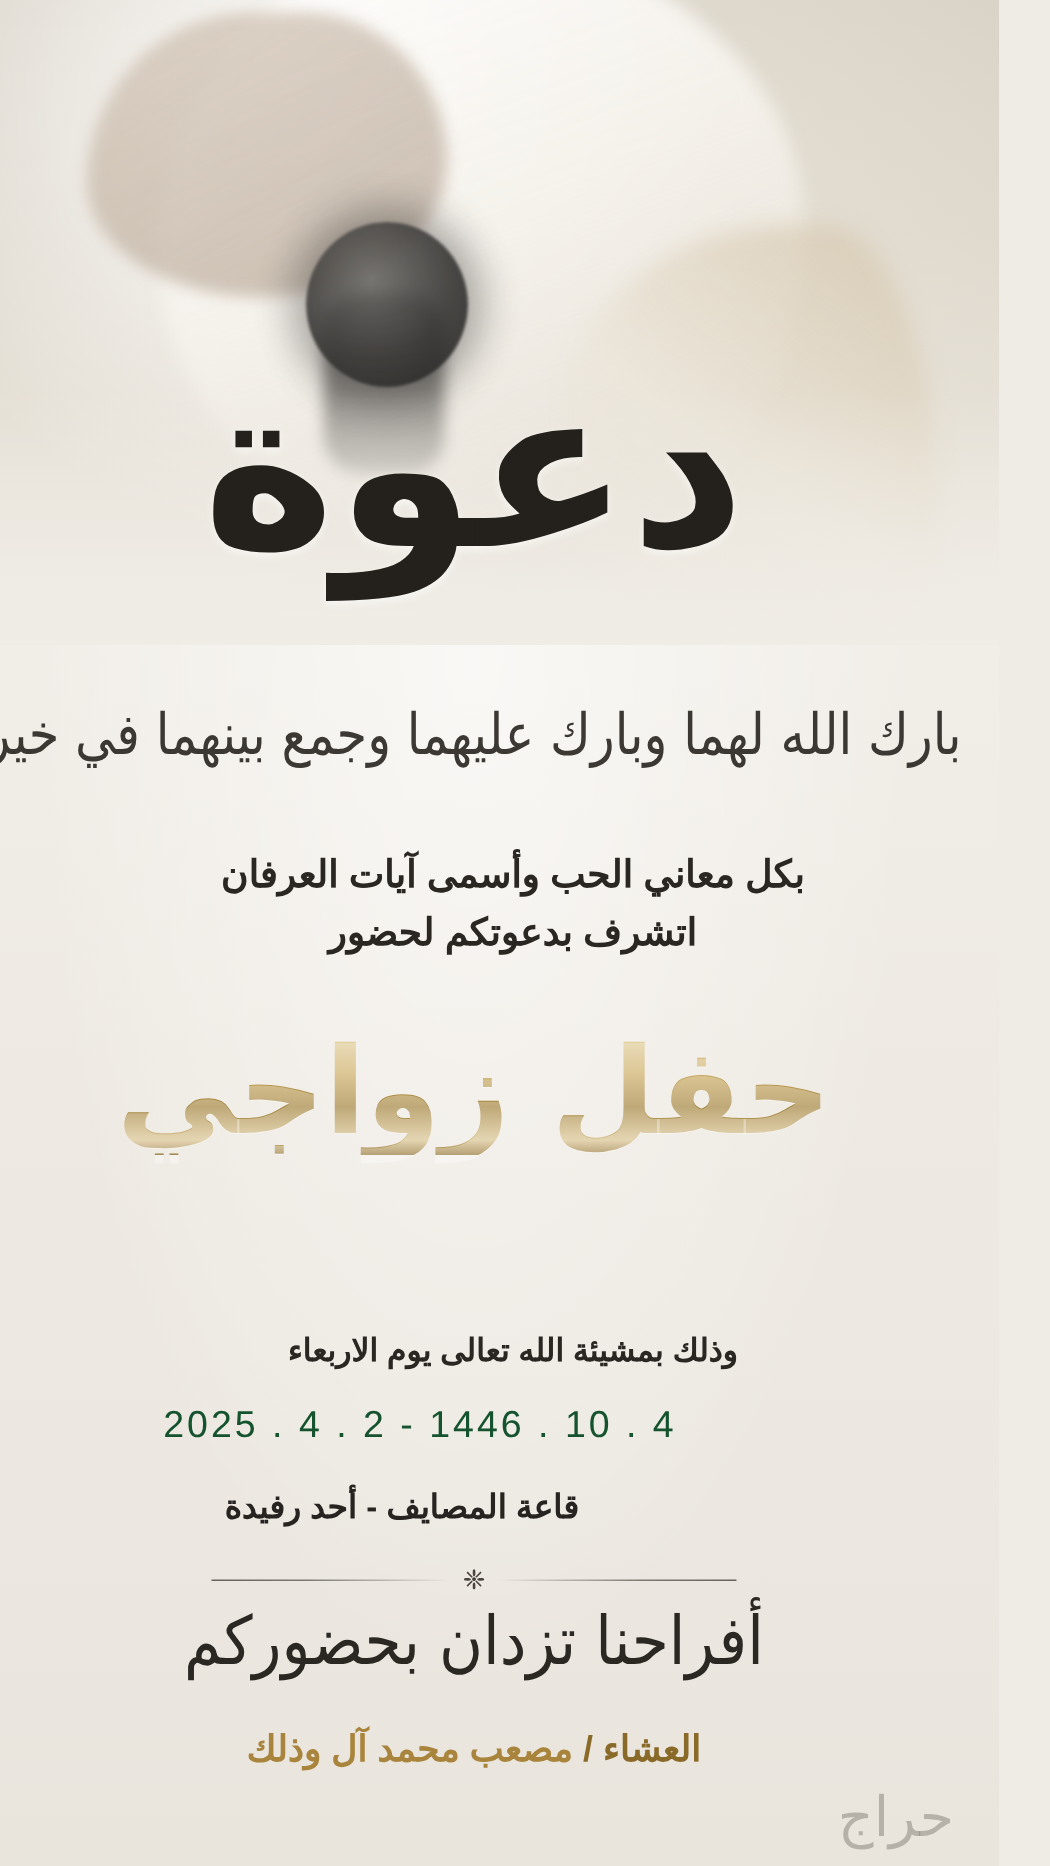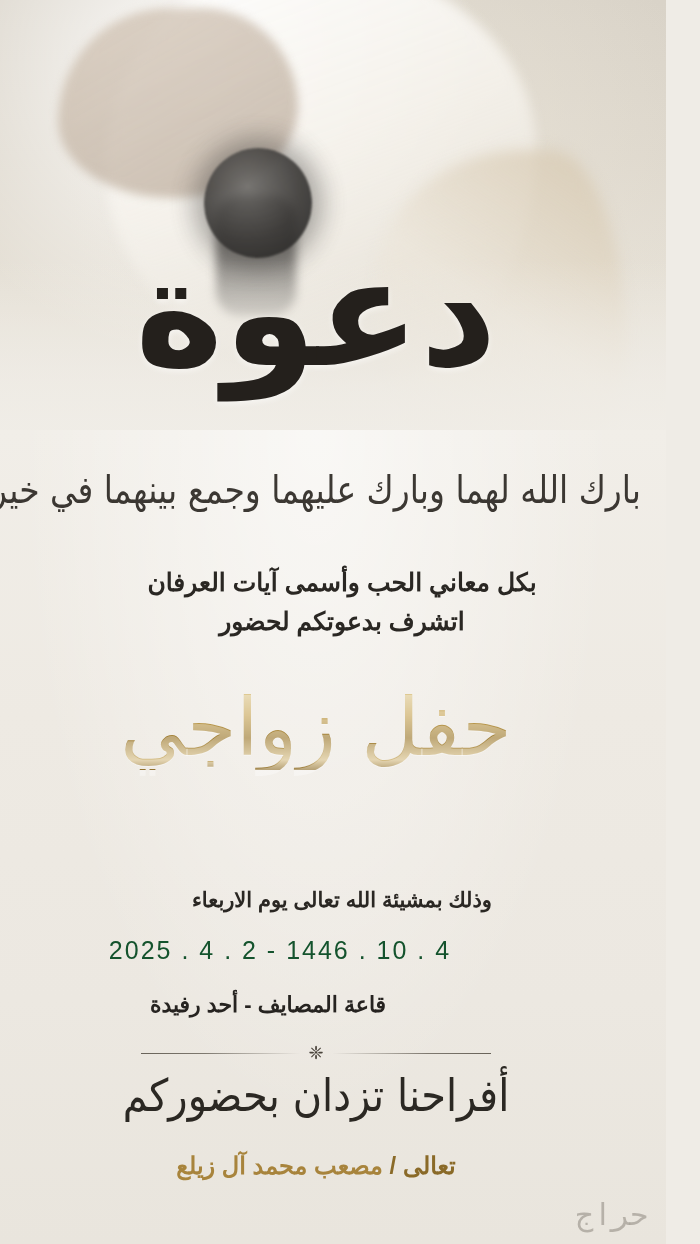--- a/index.html
+++ b/index.html
@@ -136,21 +136,21 @@
   
   .gold-wrap {
     position: absolute;
     top: 686px; left: 0; width: 700px;
   }
   .gold {
     display: inline-block;
     font-family: "DejaVu Sans", sans-serif;
     font-size: 80px;
     line-height: 1.05;
-    font-weight: 400;
+    font-weight: 700;
     letter-spacing: -3px;
     background: linear-gradient(180deg, #e7d7a8 0%, #c9a85c 35%, #9d7b31 62%, #d7c08a 88%, #8e6e2b 100%);
     -webkit-background-clip: text;
     background-clip: text;
     color: transparent;
     text-shadow: 0 1px 0 rgba(255,255,255,.35);
   }
 
   .l3 { top: 840px; font-size: 23px; font-weight: 700; }
   .l4 { top: 888px; font-size: 21px; font-weight: 700; }
@@ -212,23 +212,23 @@
     font-size: 24px;
     font-weight: 700;
     color: #a8843c;
     direction: rtl;
   }
   .host .label { color: #8a6a28; }
 
   
   .watermark {
     position: absolute;
-    right: 18px; bottom: 10px;
-    font-family: Liberation Mono, monospace;
-    font-size: 30px;
+    right: 30px; bottom: 10px;
+    font-family: Liberation Serif, serif;
+    font-size: 37px;
     color: rgba(120,114,104,.45);
     letter-spacing: -2px;
   }
 </style>
 </head>
 <body>
 
 <div class="card">
 
   <div class="photo">
@@ -265,20 +265,20 @@
 
     <div class="divider">
       <span class="rule"></span>
       <span class="knot">❈</span>
       <span class="rule rev"></span>
     </div>
 
     <div class="bottom-calligraphy">أفراحنا تزدان بحضوركم</div>
 
     <div class="host">
-      <span class="label">تعالى /</span>
-      <span>مصعب محمد آل زيلع</span>
+      <span class="label">العشاء /</span>
+      <span>مصعب محمد آل وذلك</span>
     </div>
 
     <div class="watermark">حراج</div>
 
   </div>
 </div>
 
 </body></html>

